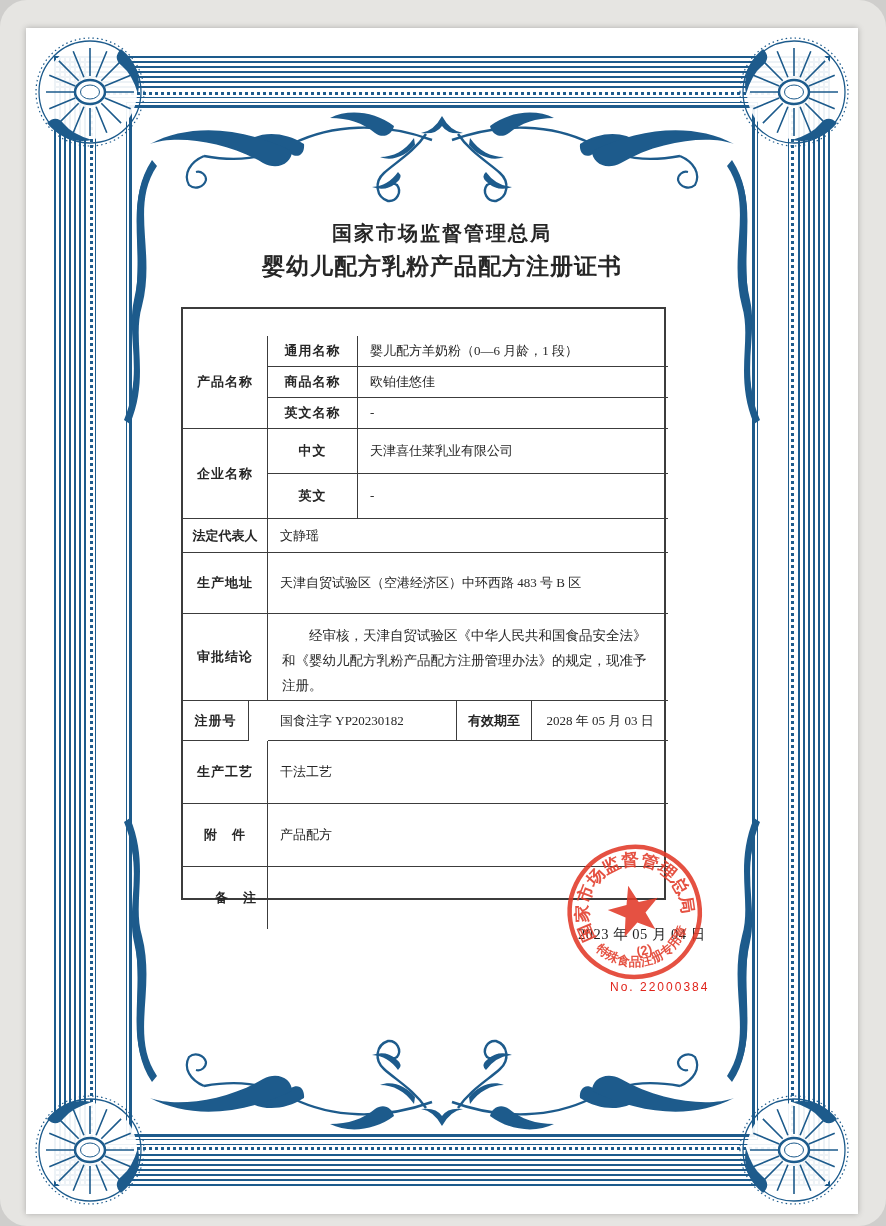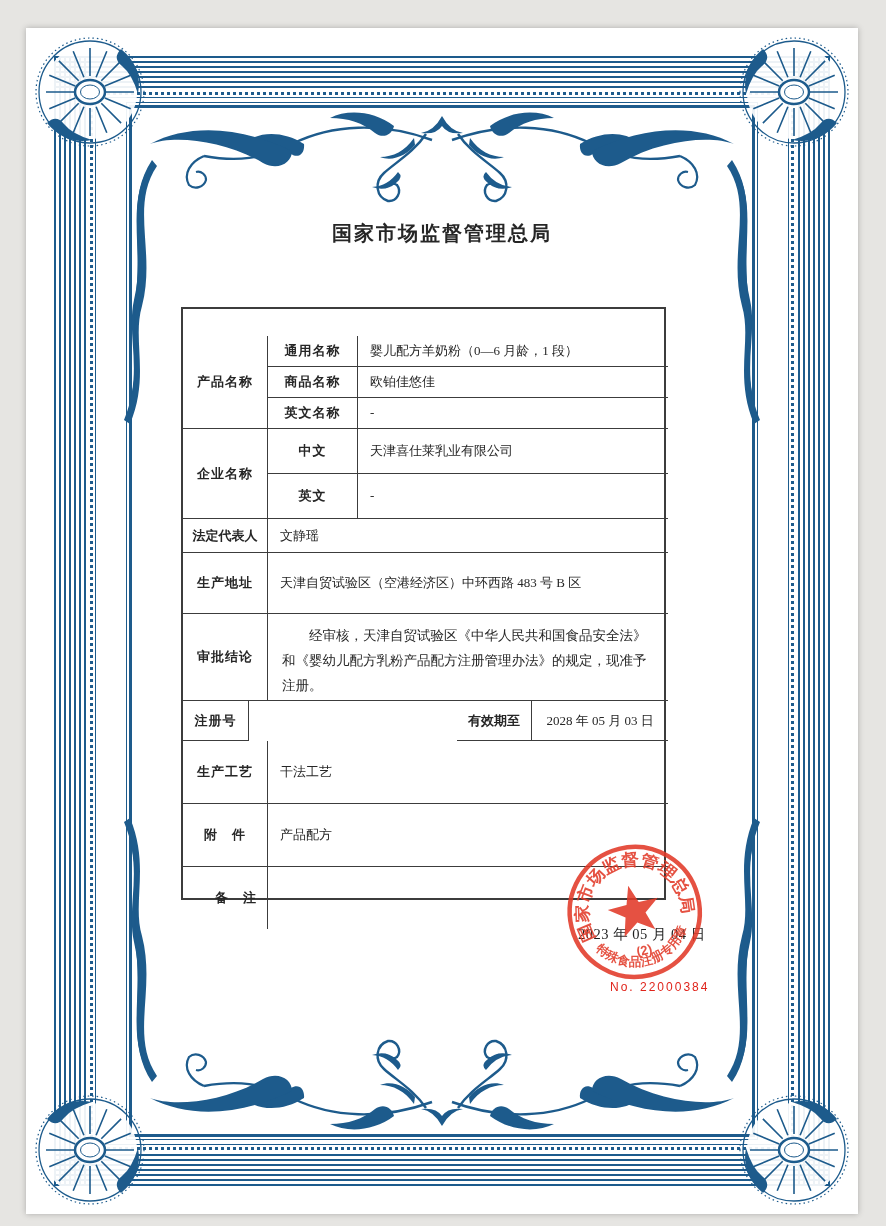--- a/index.html
+++ b/index.html
@@ -5,21 +5,21 @@
   :root{
     --blue:#1d5b8c;
     --blue-d:#174b75;
     --ink:#262626;
     --line:#3c3c3c;
     --seal:#e23a28;
     --serial:#e0241b;
   }
   *{margin:0;padding:0;box-sizing:border-box;}
   body{background:#cfcecc;font-family:"Liberation Serif","DejaVu Serif",serif;}
-  .stage{position:relative;width:886px;height:1226px;background:#e6e5e2;overflow:hidden;}
+  .stage{position:relative;width:886px;height:1226px;background:#e6e5e2;overflow:hidden;border-radius:27px;}
   .paper{position:absolute;left:26px;top:28px;width:832px;height:1186px;background:#ffffff;
          box-shadow:0 0 6px rgba(0,0,0,.25);}
   
   .stripes{position:absolute;}
   .st-top{left:28px;right:28px;top:28px;height:34px;
     background:repeating-linear-gradient(180deg,var(--blue) 0 2px,transparent 2px 5px);}
   .st-bottom{left:28px;right:28px;bottom:28px;height:34px;
     background:repeating-linear-gradient(0deg,var(--blue) 0 2px,transparent 2px 5px);}
   .st-left{top:28px;bottom:28px;left:28px;width:34px;
     background:repeating-linear-gradient(90deg,var(--blue) 0 2px,transparent 2px 5px);}
@@ -143,20 +143,21 @@
         <use href="#ribbon-sym"></use>
       </svg>
     <svg class="ribbon rib-bl" viewBox="0 0 44 280">
         <use href="#ribbon-sym"></use>
       </svg>
     <svg class="ribbon rib-br" viewBox="0 0 44 280">
         <use href="#ribbon-sym"></use>
       </svg>
 
     <div class="title1">国家市场监督管理总局</div>
+    <div class="title2">婴幼儿配方乳粉产品配方注册证书</div>
 
     <div class="tbl">
       <div class="cell lbl" style="left:0;top:0;width:85px;height:93px">产品名称</div>
       <div class="cell lbl" style="left:85px;top:0;width:90px;height:31px">通用名称</div>
       <div class="cell val no-r" style="left:175px;top:0;width:310px;height:31px">婴儿配方羊奶粉（0—6 月龄，1 段）</div>
       <div class="cell lbl" style="left:85px;top:31px;width:90px;height:31px">商品名称</div>
       <div class="cell val no-r" style="left:175px;top:31px;width:310px;height:31px">欧铂佳悠佳</div>
       <div class="cell lbl" style="left:85px;top:62px;width:90px;height:31px">英文名称</div>
       <div class="cell val no-r" style="left:175px;top:62px;width:310px;height:31px">-</div>
 
@@ -171,20 +172,21 @@
 
       <div class="cell lbl" style="left:0;top:217px;width:85px;height:61px">生产地址</div>
       <div class="cell val no-r" style="left:85px;top:217px;width:400px;height:61px">天津自贸试验区（空港经济区）中环西路 483 号 B 区</div>
 
       <div class="cell lbl" style="left:0;top:278px;width:85px;height:87px">审批结论</div>
       <div class="cell no-r" style="left:85px;top:278px;width:400px;height:87px;align-items:flex-start">
         <div class="para">经审核，天津自贸试验区《中华人民共和国食品安全法》和《婴幼儿配方乳粉产品配方注册管理办法》的规定，现准予注册。</div>
       </div>
 
       <div class="cell lbl" style="left:0;top:365px;width:66px;height:40px">注册号</div>
+      <div class="cell val" style="left:85px;top:365px;width:189px;height:40px">国食注字 YP20230182</div>
       <div class="cell lbl" style="left:274px;top:365px;width:75px;height:40px;letter-spacing:0">有效期至</div>
       <div class="cell val-c no-r" style="left:349px;top:365px;width:136px;height:40px;display:flex;justify-content:center">2028 年 05 月 03 日</div>
 
       <div class="cell lbl" style="left:0;top:405px;width:85px;height:63px">生产工艺</div>
       <div class="cell val no-r" style="left:85px;top:405px;width:400px;height:63px">干法工艺</div>
 
       <div class="cell lbl" style="left:0;top:468px;width:85px;height:63px">附　件</div>
       <div class="cell val no-r" style="left:85px;top:468px;width:400px;height:63px">产品配方</div>
 
       <div class="cell lbl no-b" style="left:0;top:531px;width:85px;height:62px">备　注</div>

